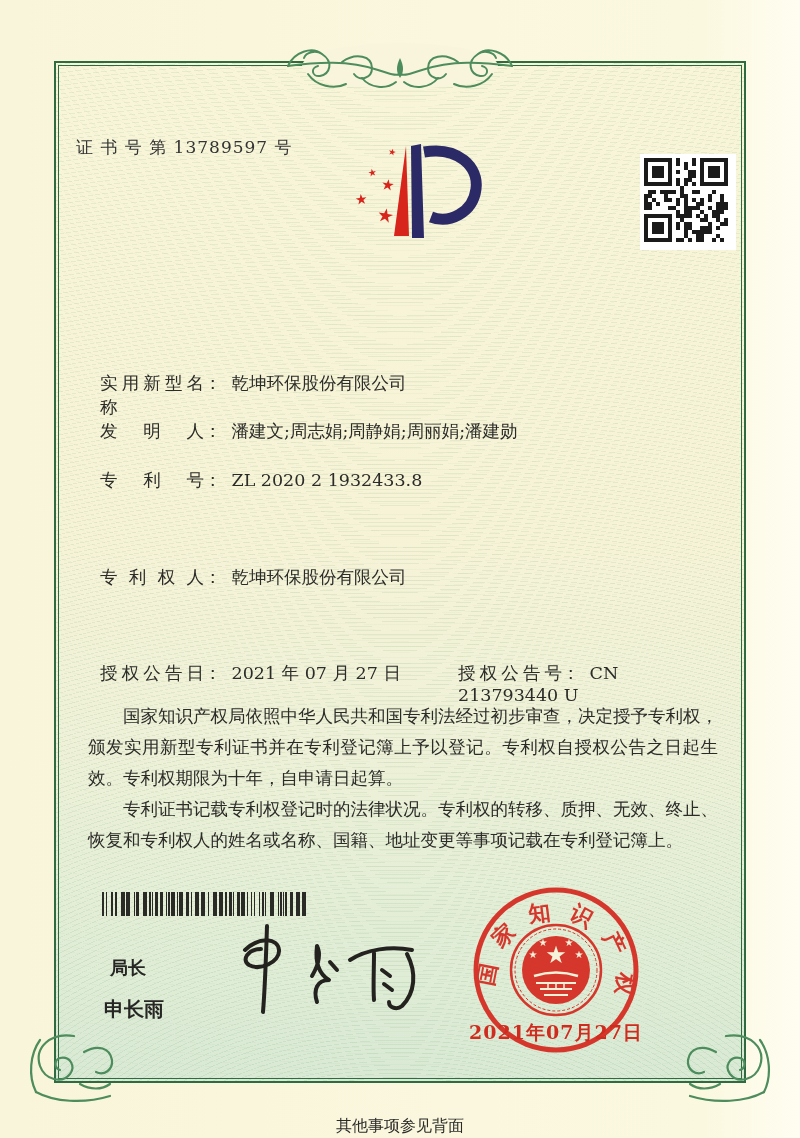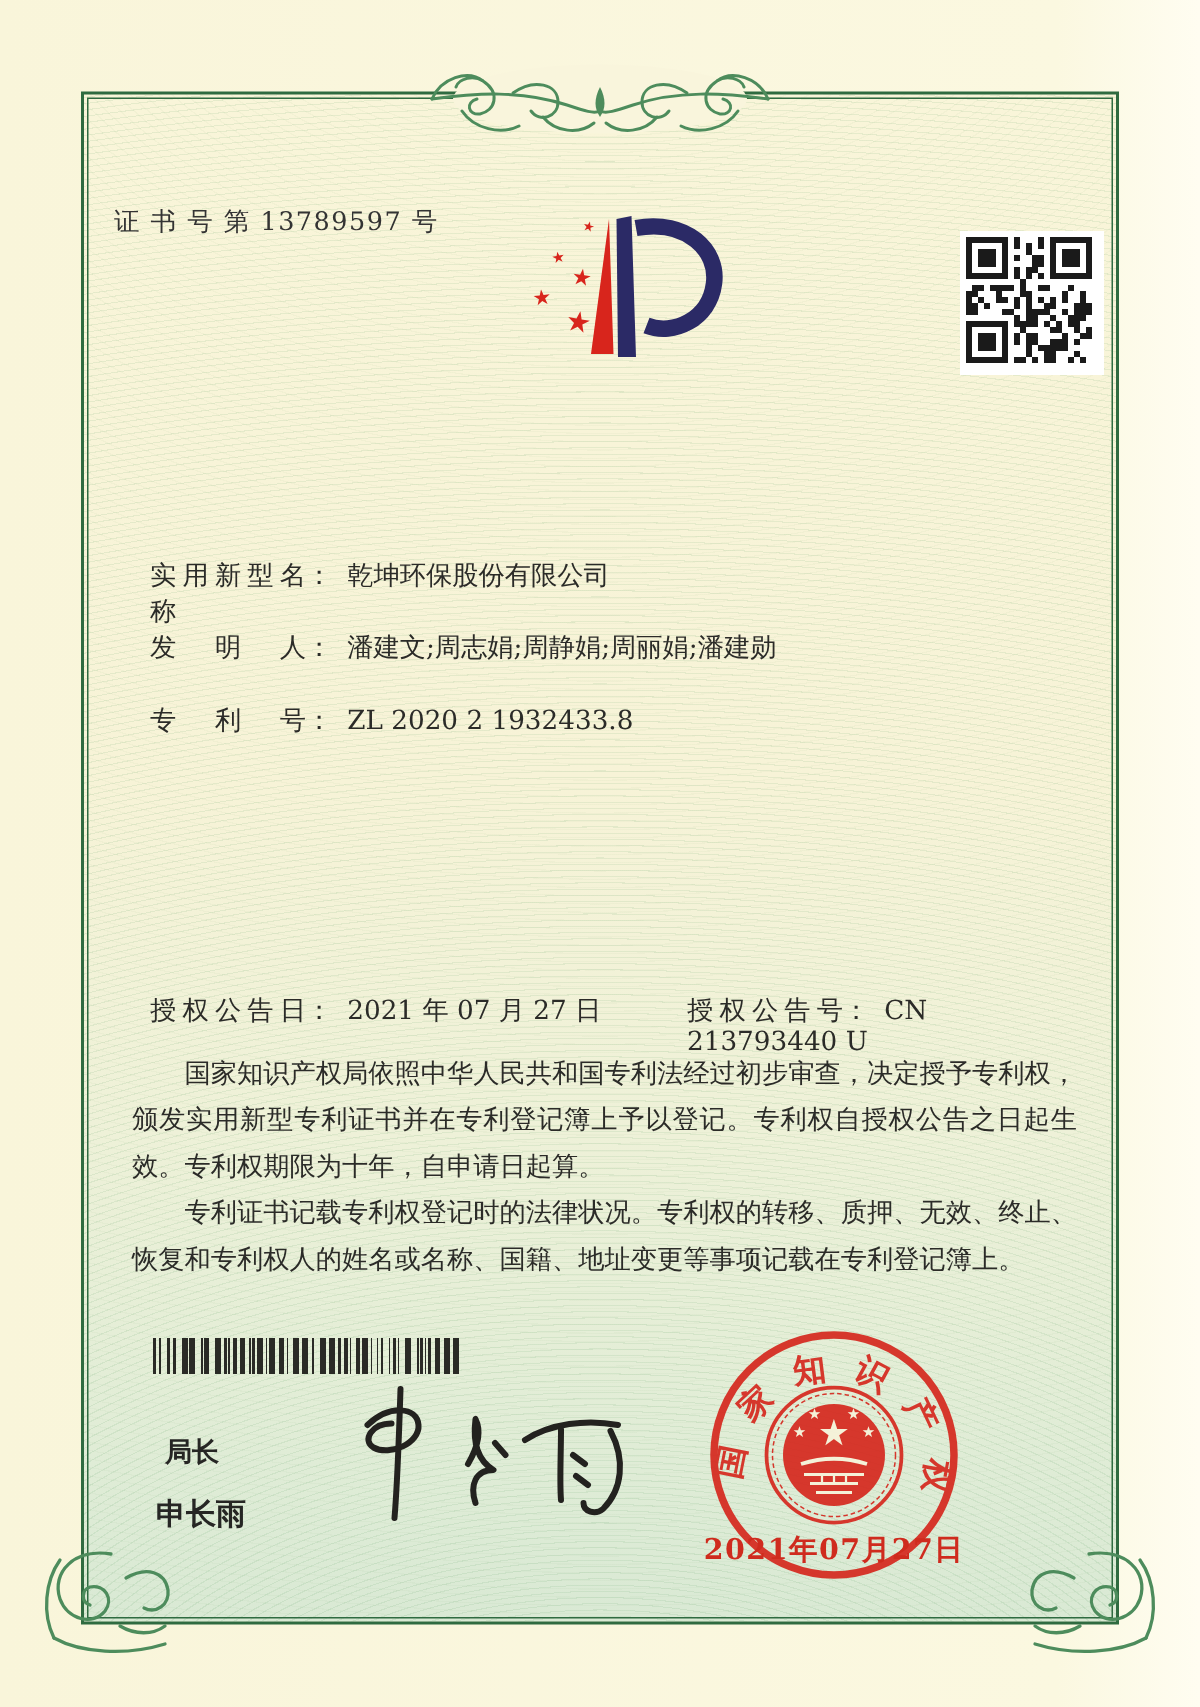--- a/index.html
+++ b/index.html
@@ -337,20 +337,23 @@
 
     <div class="frow" style="top:351px">
       <span class="flabel">实用新型名称</span><span class="fcolon">：</span><span class="fval">乾坤环保股份有限公司</span>
     </div>
     <div class="frow" style="top:399px">
       <span class="flabel">发明人</span><span class="fcolon">：</span><span class="fval">潘建文;周志娟;周静娟;周丽娟;潘建勋</span>
     </div>
     <div class="frow" style="top:448px">
       <span class="flabel">专利号</span><span class="fcolon">：</span><span class="fval">ZL 2020 2 1932433.8</span>
     </div>
+    <div class="frow" style="top:545px">
+      <span class="flabel">专利权人</span><span class="fcolon">：</span><span class="fval">乾坤环保股份有限公司</span>
+    </div>
     <div class="frow" style="top:641px">
       <span class="flabel">授权公告日</span><span class="fcolon">：</span><span class="fval">2021 年 07 月 27 日</span>
       <span class="fpair2">
         <span class="flabel">授权公告号</span><span class="fcolon">：</span><span class="fval">CN 213793440 U</span>
       </span>
     </div>
 
     <div class="abs paras">
       <p>国家知识产权局依照中华人民共和国专利法经过初步审查，决定授予专利权，颁发实用新型专利证书并在专利登记簿上予以登记。专利权自授权公告之日起生效。专利权期限为十年，自申请日起算。</p>
       <p>专利证书记载专利权登记时的法律状况。专利权的转移、质押、无效、终止、恢复和专利权人的姓名或名称、国籍、地址变更等事项记载在专利登记簿上。</p>
@@ -449,15 +452,16 @@
               <path d="M70,105 H102" stroke-width="2"></path>
               <path d="M74,111 H98" stroke-width="2"></path>
               <path d="M78,99 V105 M86,99 V105 M94,99 V105" stroke-width="1.5"></path>
             </g>
           </g>
         </g>
       </svg>
     </div>
     <div class="abs seal-date">2021年07月27日</div>
 
+    <div class="abs back-note">其他事项参见背面</div>
 
   </div>
 </div>
 
 </body></html>

